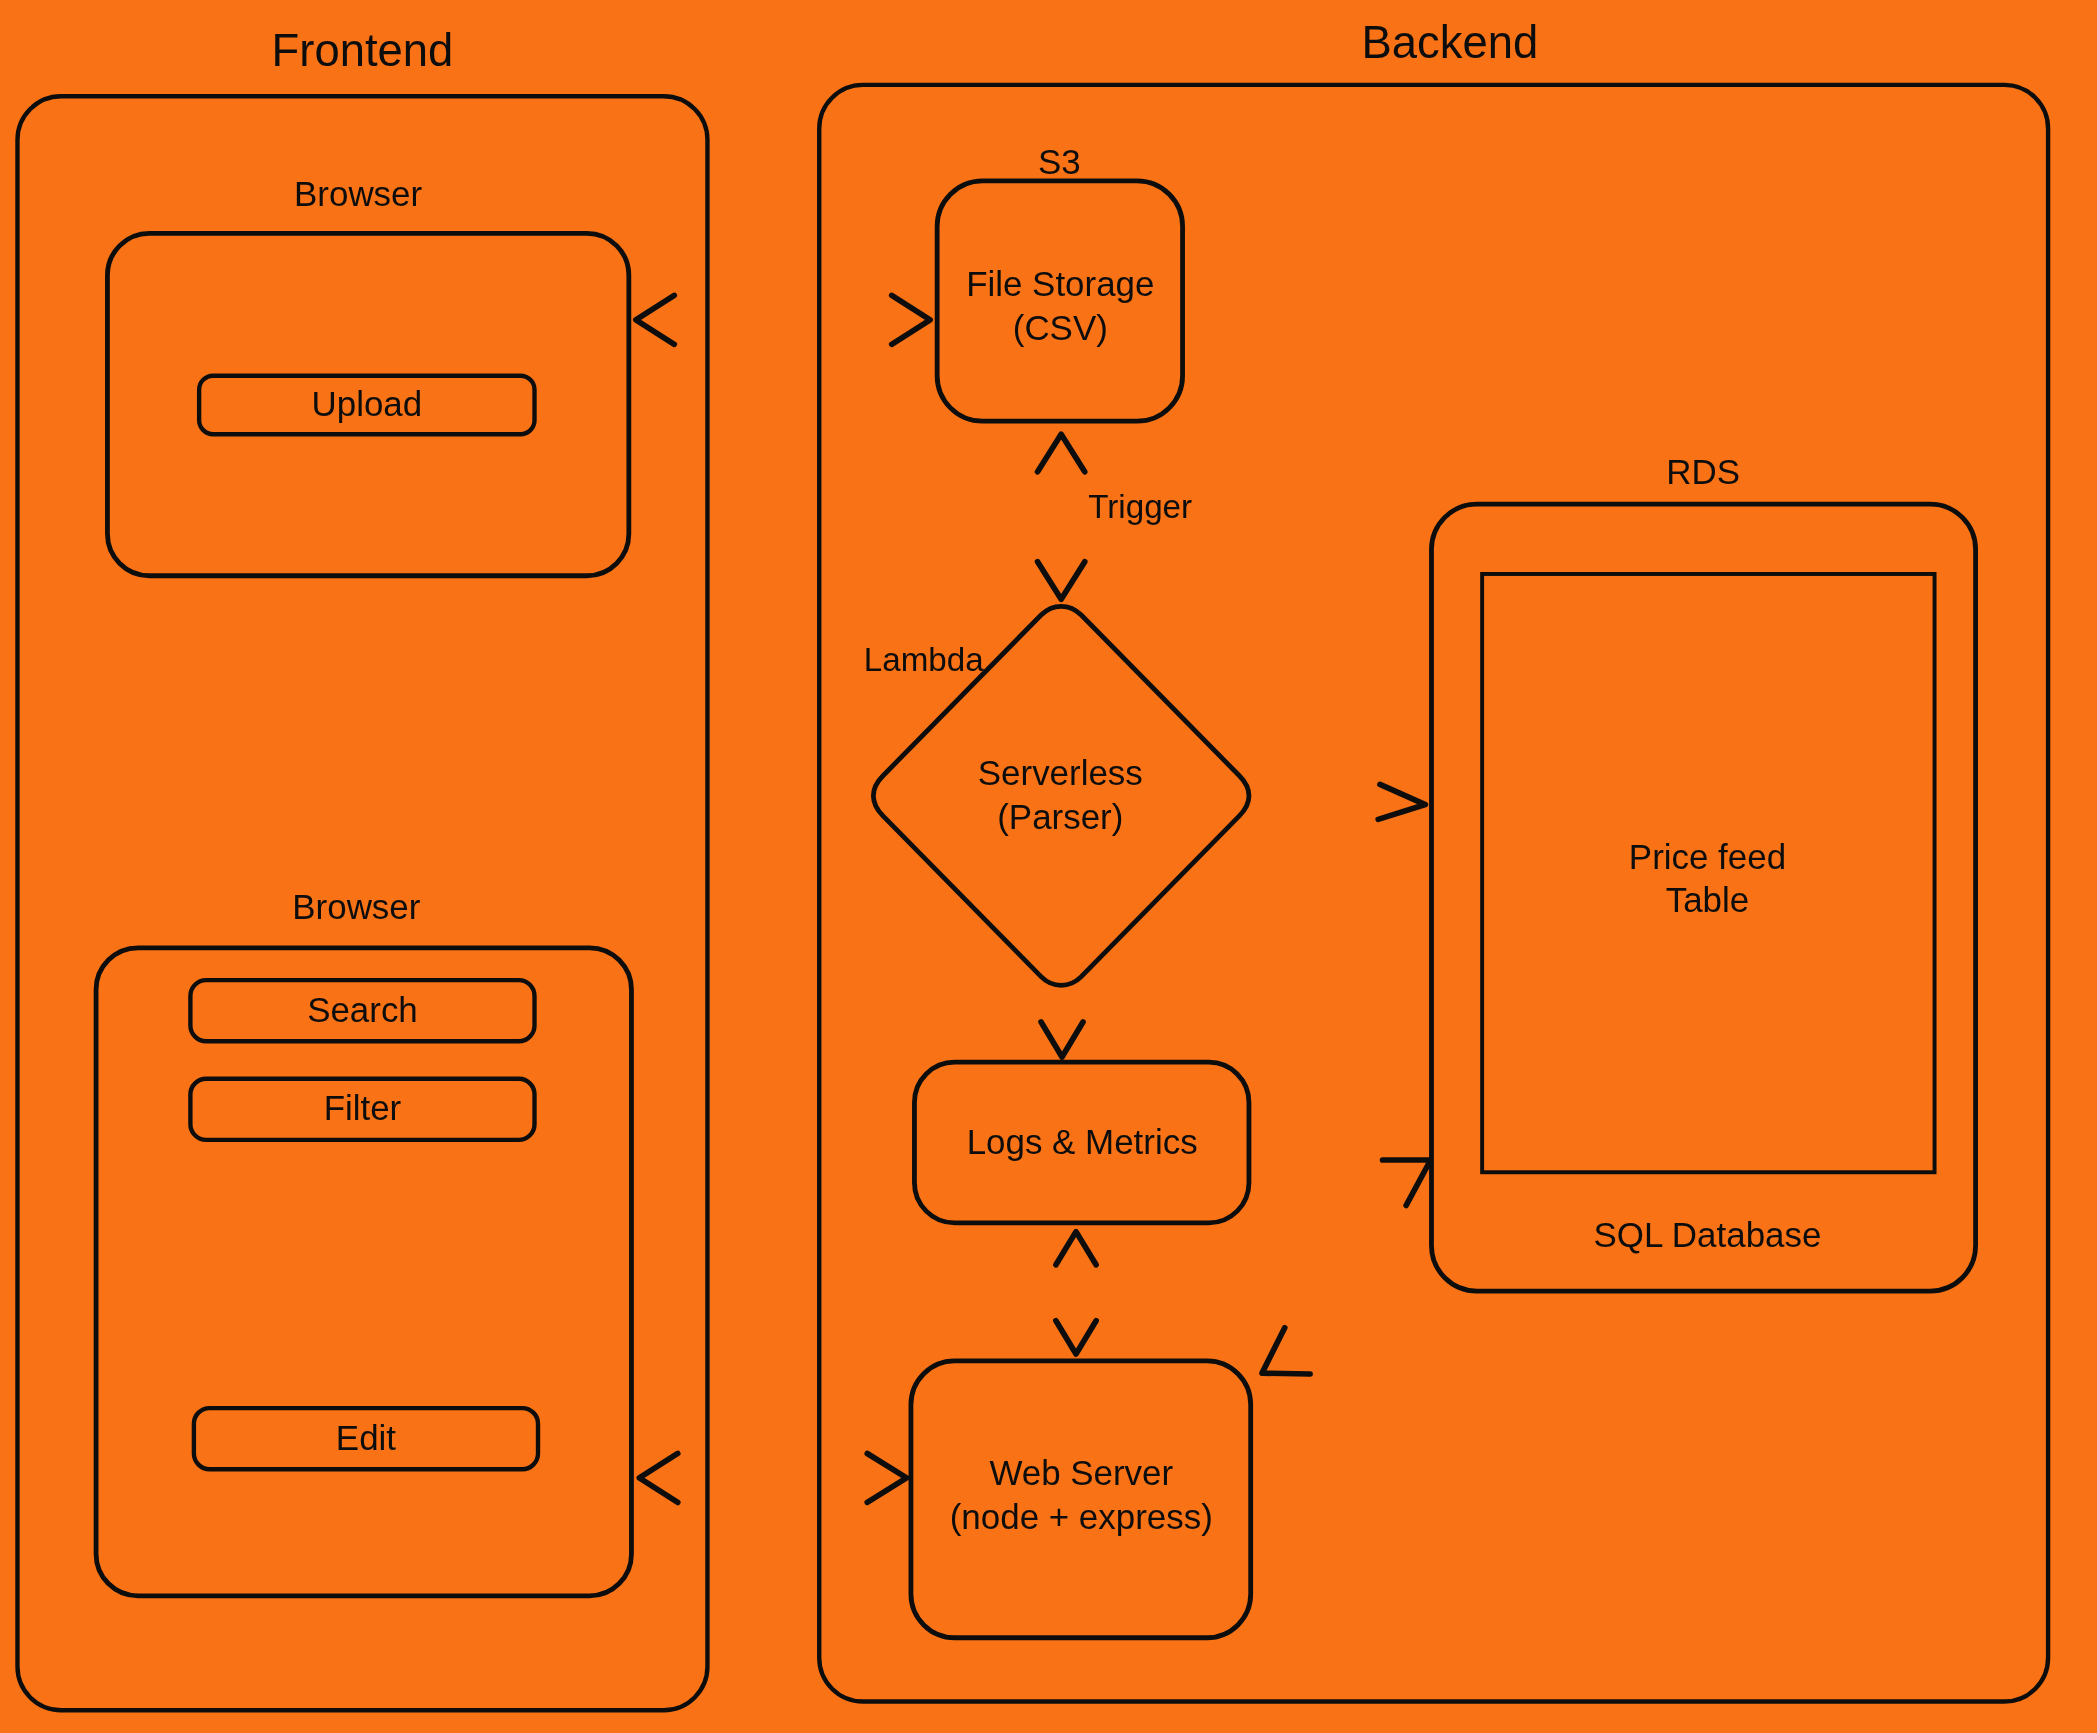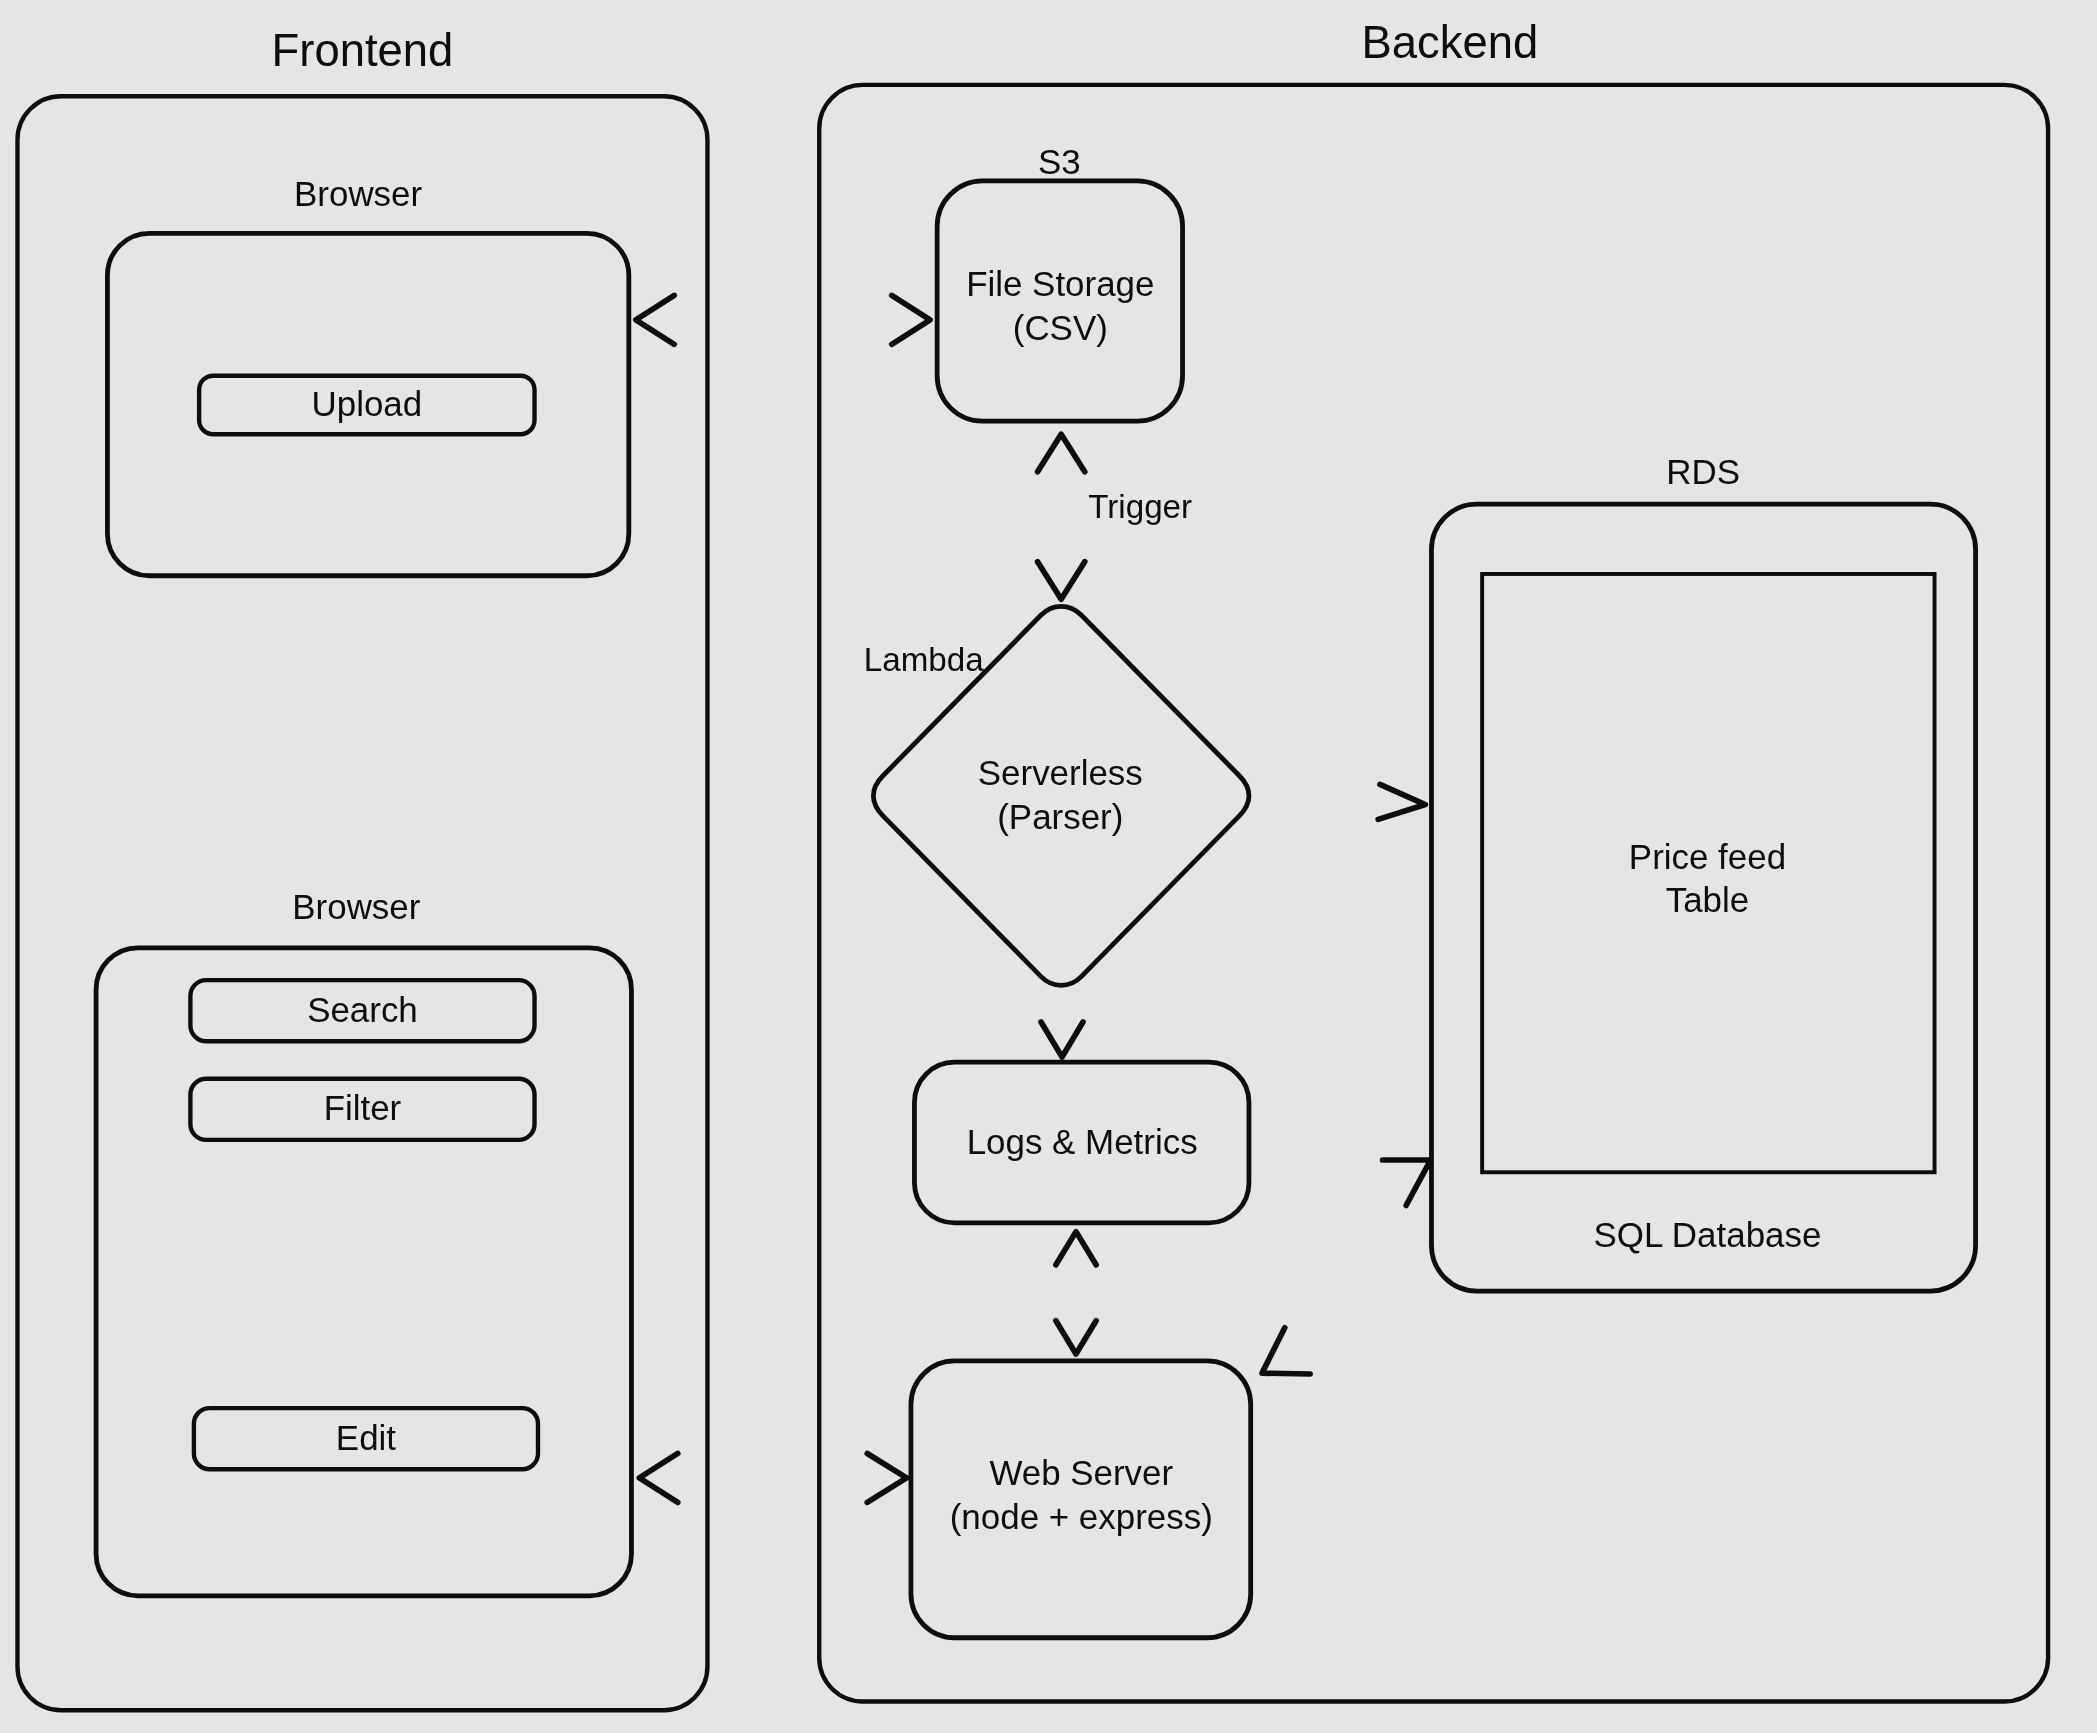--- a/index.html
+++ b/index.html
@@ -7,21 +7,21 @@
     padding: 0;
     background: #ffffff;
   }
   body {
     font-family: "Liberation Sans", sans-serif;
   }
   #stage {
     position: relative;
     width: 2097px;
     height: 1734px;
-    background: #e5e5e5;
+    background: #f97316;
     overflow: hidden;
   }
   #diagram {
     position: absolute;
     left: 0;
     top: 0;
     width: 2097px;
     height: 1734px;
   }
   .shape-stroke {

